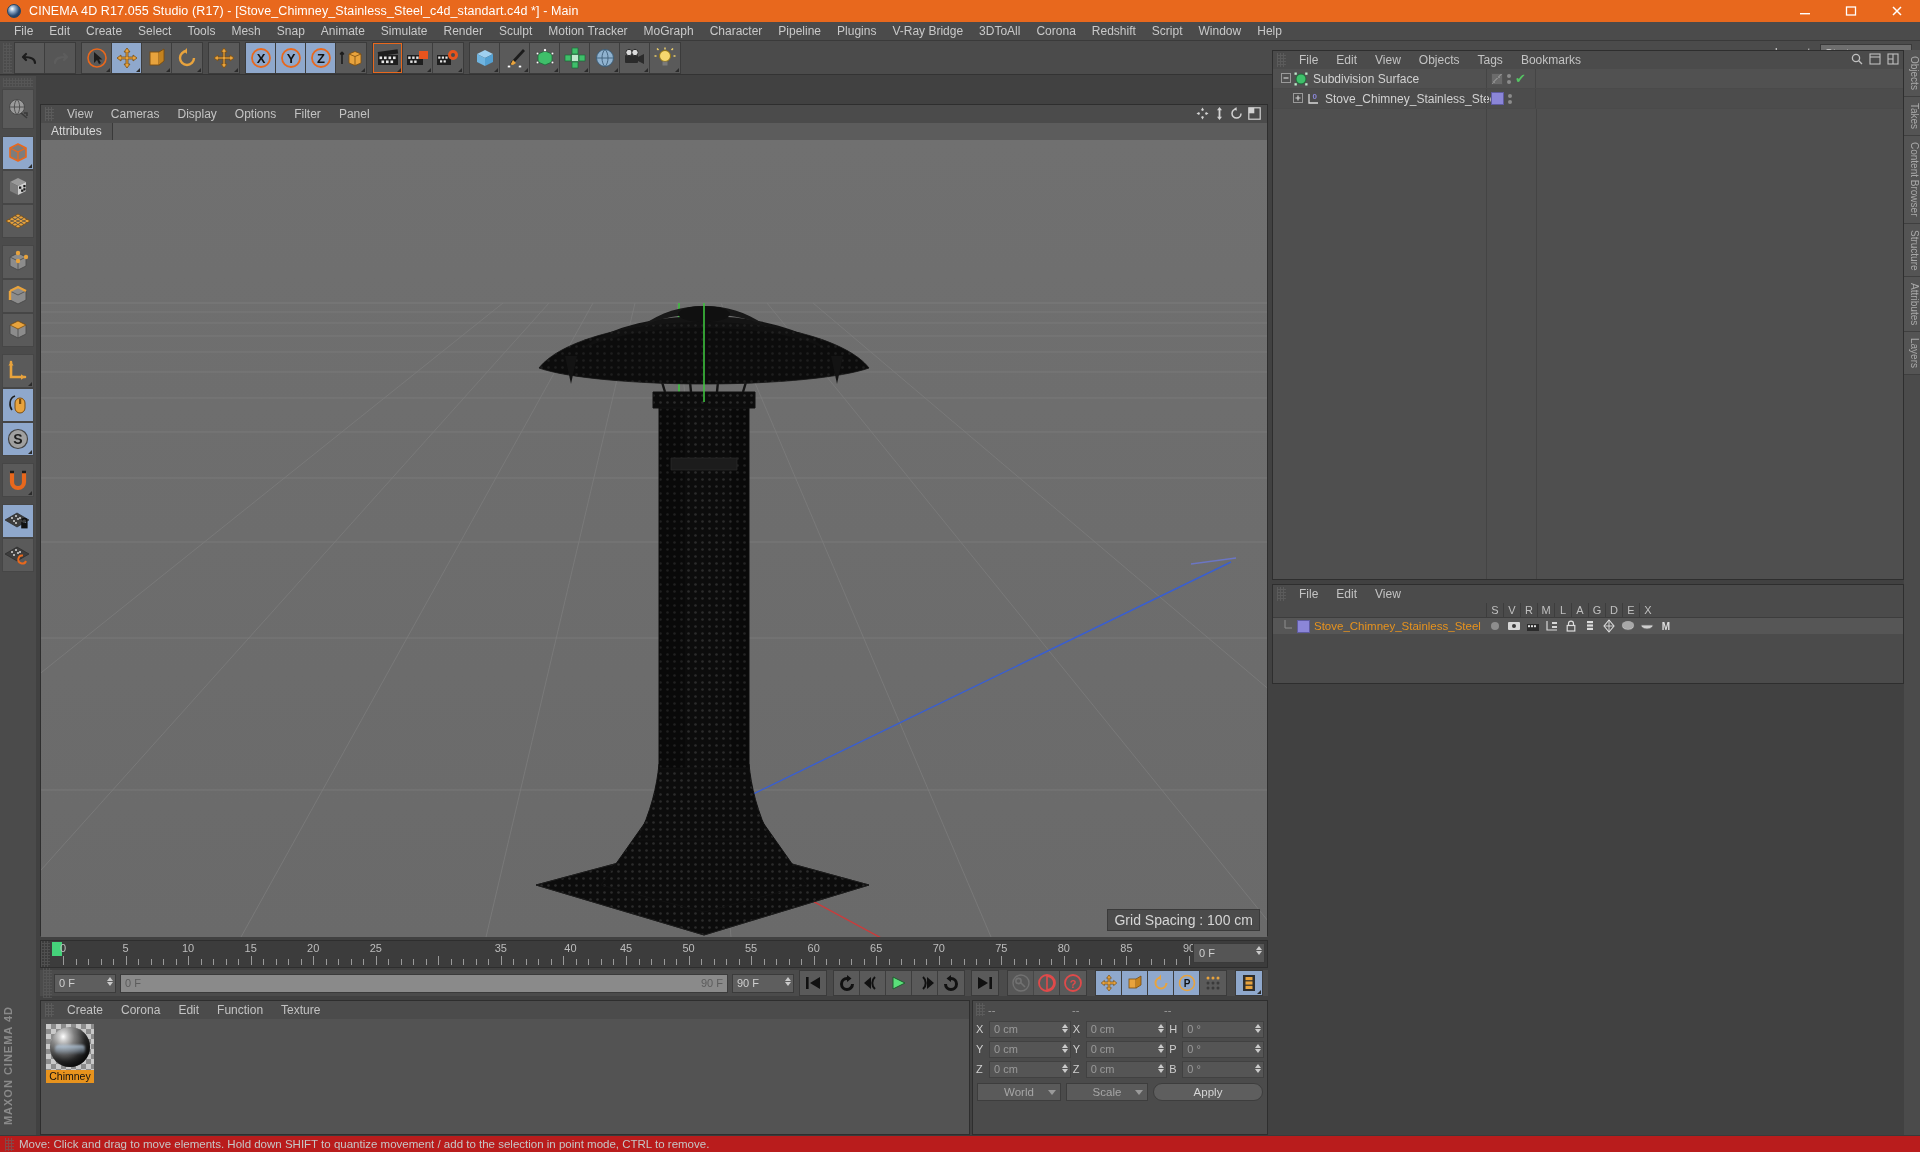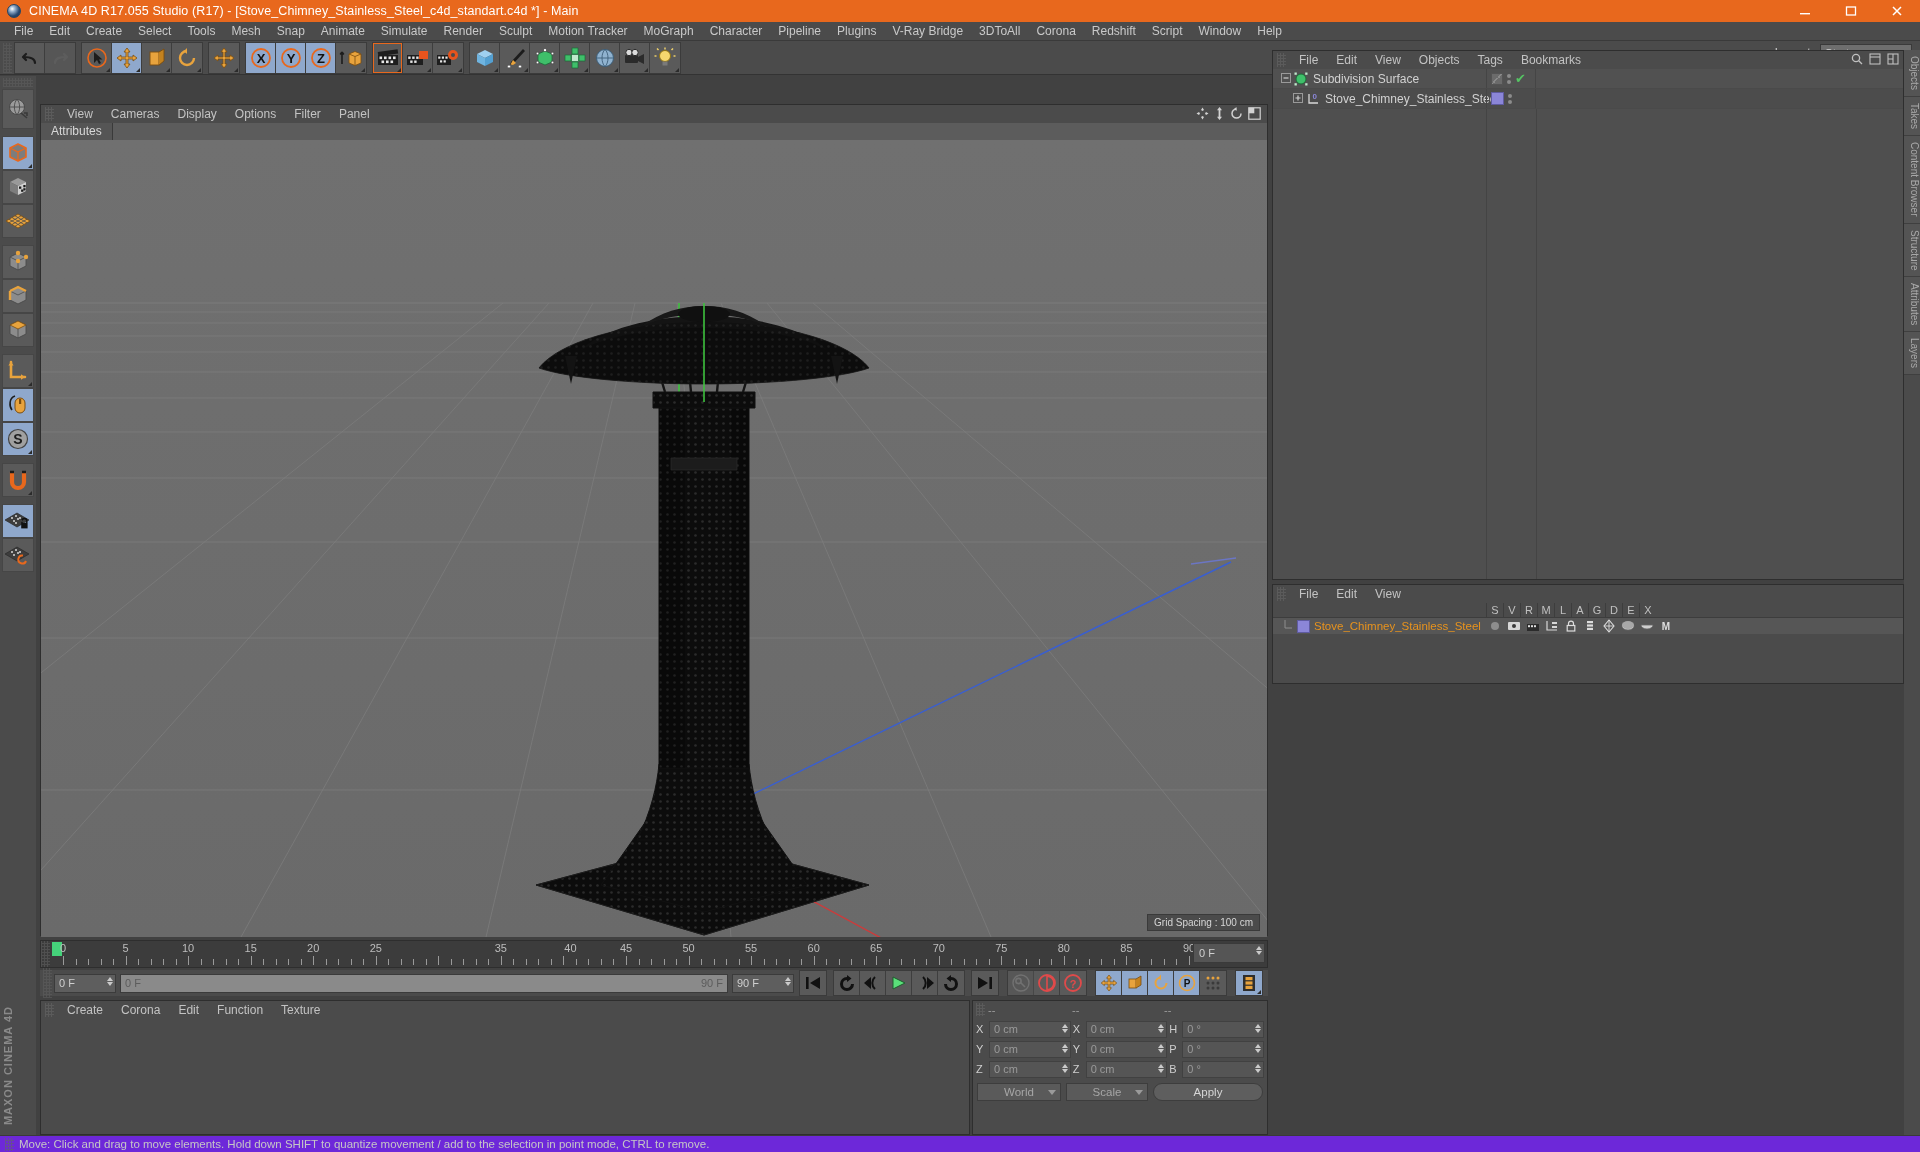--- a/index.html
+++ b/index.html
@@ -103,21 +103,21 @@
       repeating-linear-gradient(90deg,#666 0 1px,transparent 1px 3px);
     background-size:3px 3px; opacity:.6;}
   .vp-menu .mi { padding:0 9px; font-size:12px; color:#c3c3c3; line-height:18px; }
   .vp-tab { position:absolute; left:0; top:18px; height:17px; background:#555; padding:0 10px;
             font-size:12px; color:#d8d8d8; line-height:17px; border-right:1px solid #3a3a3a;}
   .vp-canvas { position:absolute; left:0; top:35px; width:100%; height:797px;
                background:#6a6a6a; overflow:hidden; }
   .vp-corner-icons { position:absolute; right:6px; top:2px; display:flex; gap:5px; align-items:center; }
   .gridspacing {
     position:absolute; right:7px; bottom:6px; background:#4b4b4b; color:#d6d6d6;
-    font-size:10px; padding:2px 6px; border:1px solid #3a3a3a;
+    font-size:14px; padding:2px 6px; border:1px solid #3a3a3a;
   }
 
   
   .tl-ruler { position:absolute; left:40px; top:940px; width:1228px; height:28px;
               background:#3c3c3c; border:1px solid #2e2e2e; }
   .tl-grip { position:absolute; left:0; top:0; width:9px; height:26px;
     background-image:
       repeating-linear-gradient(0deg,#5e5e5e 0 1px,transparent 1px 3px),
       repeating-linear-gradient(90deg,#5e5e5e 0 1px,transparent 1px 3px);
     background-size:3px 3px; opacity:.6;}
@@ -240,21 +240,21 @@
   .tm-row .nm { width:213px; display:flex; align-items:center; gap:4px; padding-left:10px;
                 font-size:11.5px; color:#e8931d; }
 
   
   .dock { position:absolute; right:0; top:50px; width:16px; height:1085px; background:#4b4b4b; }
   .dock-tab { width:16px; color:#a9a9a9; font-size:10px; writing-mode:vertical-rl;
               text-align:center; padding:6px 0; border-bottom:1px solid #3f3f3f;
               background:#545454; }
 
   
-  .statusbar { position:absolute; left:0; bottom:0; width:1920px; height:17px; background:#6d28d9;
+  .statusbar { position:absolute; left:0; bottom:0; width:1920px; height:17px; background:#b91c1c;
                display:flex; align-items:center; font-size:11.5px; color:#c6c6c6;
                border-top:1px solid #3a3a3a; }
   .statusbar .sgrip { width:9px; height:13px; margin:0 5px;
     background-image:
       repeating-linear-gradient(0deg,#666 0 1px,transparent 1px 3px),
       repeating-linear-gradient(90deg,#666 0 1px,transparent 1px 3px);
     background-size:3px 3px; opacity:.6;}
 </style>
 </head>
 <body>
@@ -1058,20 +1058,28 @@
 
   <div class="mat-panel">
     <div class="panel-menu">
       <span class="pgrip"></span>
       <span class="mi">Create</span>
       <span class="mi">Corona</span>
       <span class="mi">Edit</span>
       <span class="mi">Function</span>
       <span class="mi">Texture</span>
     </div>
+    <div class="mat-body">
+      <div class="mat-chip">
+        <div class="mat-thumb">
+          <div class="mat-ball"></div>
+        </div>
+        <div class="mat-name">Chimney</div>
+      </div>
+    </div>
   </div>
 
   <div class="coord-panel">
     <div class="coord-head">
       <span class="pgrip"></span>
       <span style="width:84px">--</span>
       <span style="width:92px">--</span>
       <span>--</span>
     </div>
     <div class="coord-rows" id="coord-rows">

